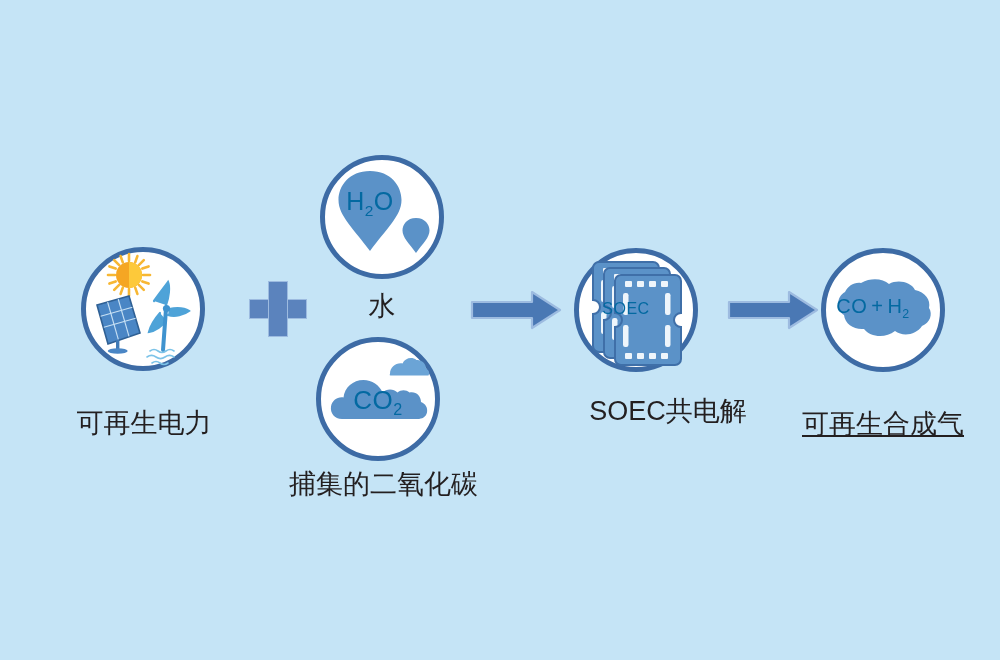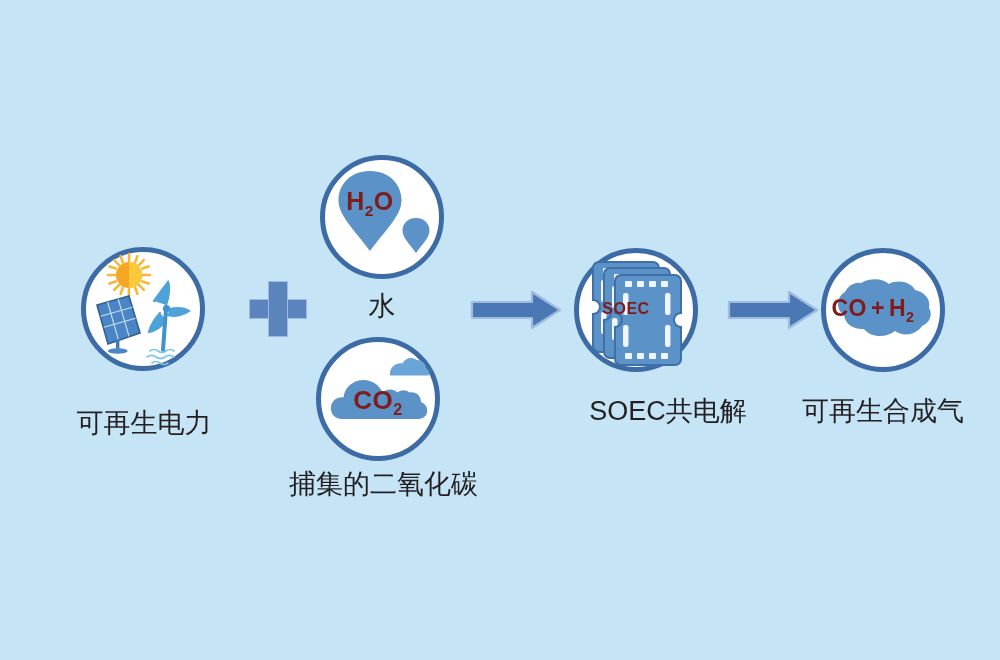--- a/index.html
+++ b/index.html
@@ -37,21 +37,21 @@
   }
   .plus .hbar{left:0;top:18px;width:58px;height:20px;}
   .plus .vbar{left:19px;top:0;width:20px;height:56px;}
 
   
   .arrow{position:absolute;}
   .arrow svg{display:block;}
 
   
   .glyph{
-    position:absolute;color:#7f1d1d;font-weight:bold;
+    position:absolute;color:#0369a1;font-weight:normal;
     letter-spacing:.5px;white-space:nowrap;
   }
   .sub{font-size:.62em;vertical-align:sub;}
   svg{overflow:visible;}
 </style>
 </head>
 <body>
 
 <div id="stage">
 
@@ -204,20 +204,20 @@
     <div class="circle" style="left:821px;top:248px;width:124px;height:124px;"></div>
 
     <svg style="position:absolute;left:821px;top:248px;" width="124" height="124" viewBox="0 0 124 124">
       <path d="M40 35 C51 29 62 31 68 36 C77 31 90 34 94 42
                C104 44 110 52 108 60 C112 66 109 75 101 78
                C95 87 82 89 74 83 C64 91 49 89 43 81
                C33 82 24 76 23 67 C15 62 15 49 24 44
                C27 38 33 34 40 35 Z" fill="#5b92c8"></path>
     </svg>
 
-    <div class="glyph" style="left:821px;top:295px;width:104px;text-align:center;font-size:23px;">
+    <div class="glyph" style="left:821px;top:295px;width:104px;text-align:center;font-size:20px;">
       <span>CO</span><span style="padding:0 4px;">+</span><span>H</span><span class="sub">2</span>
     </div>
 
-    <div class="caption" style="left:783px;top:396px;width:200px;">可再生合成气</div>
+    <div class="caption" style="left:783px;top:409px;width:200px;text-decoration:underline;">可再生合成气</div>
   </div>
 
 </div>
 
 </body></html>

